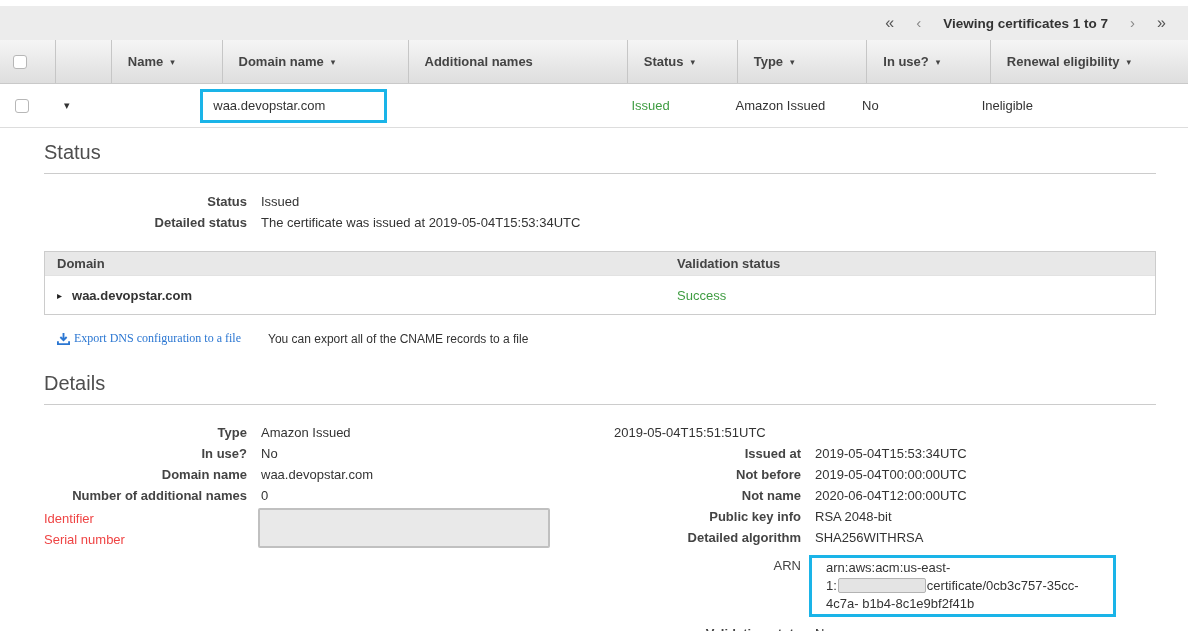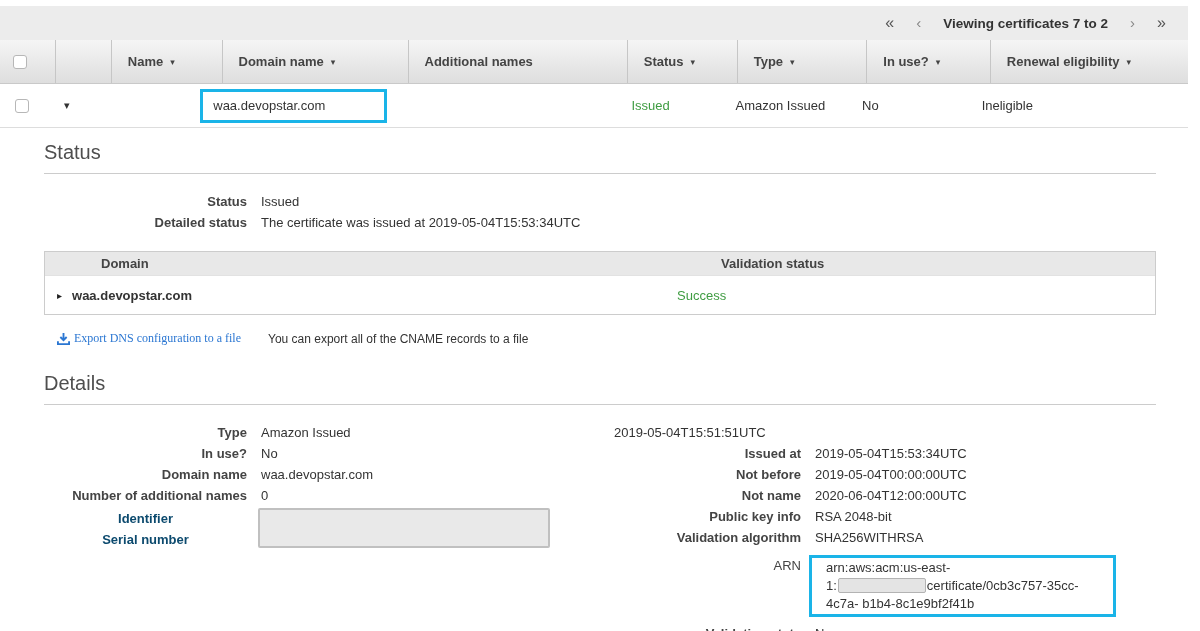--- a/index.html
+++ b/index.html
@@ -59,21 +59,21 @@
   .h2-details { margin-top: 25px; }
   hr { border: none; border-top: 1px solid #ccc; margin-top: 9px; }
 
   .kv { display: flex; line-height: 21px; }
   .kv .k { width: 203px; text-align: right; font-weight: bold; color: #444; flex-shrink: 0; }
   .kv .v { margin-left: 14px; color: #333; }
   .status-kvs { margin-top: 17px; }
 
   
   .domain-table { margin-top: 18px; width: 1112px; border: 1px solid #ccc; }
-  .dt-head { display: flex; height: 23px; align-items: center; background: #e8e8e8; font-weight: bold; color: #444; padding-left: 44px; }
+  .dt-head { display: flex; height: 23px; align-items: center; background: #e8e8e8; font-weight: bold; color: #444; }
   .dt-row { display: flex; height: 39px; align-items: center; background: #fff; border-top: 1px solid #e2e2e2; }
   .dt-col1 { width: 632px; padding-left: 12px; display: flex; align-items: center; }
   .dt-col2 { flex: 1; }
   .dt-domain { font-weight: bold; color: #333; margin-left: 10px; }
   .expand-caret { font-size: 10px; color: #222; cursor: pointer; }
 
   
   .export-row { position: relative; margin-top: 16px; height: 16px; font-size: 12px; }
   .export-link {
     position: absolute; left: 13px; top: 0; color: #2a76d2; text-decoration: none;
@@ -81,21 +81,21 @@
   }
   .export-link svg { margin-right: 4px; }
   .export-hint { position: absolute; left: 224px; top: 1px; color: #333; }
 
   
   .details-grid { display: flex; margin-top: 17px; }
   .details-left { width: 556px; }
   .details-right { width: 556px; }
   .details-right .kv .k { width: 201px; }
   .id-serial-block { display: flex; margin-top: 2px; }
-  .id-serial-labels { width: 203px; text-align: center; font-weight: bold; color: #0c4a6e; line-height: 21px; flex-shrink: 0; }
+  .id-serial-labels { width: 203px; text-align: left; font-weight: normal; color: #ef4444; line-height: 21px; flex-shrink: 0; }
   .redacted-box {
     margin-left: 11px; width: 292px; height: 40px;
     background: #e9e9e9; border: 2px solid #c0c0c0; border-radius: 2px;
   }
   .arn-row { display: flex; margin-top: 7px; }
   .arn-row .k { width: 201px; text-align: right; font-weight: normal; color: #444; flex-shrink: 0; padding-top: 3px; }
   .arn-box {
     margin-left: 8px; width: 307px; border: 3px solid #1ab4e8;
     padding: 1px 14px; line-height: 18px; color: #333;
   }
@@ -105,21 +105,21 @@
     vertical-align: -3px; margin: 0 1px;
   }
   .validation-row { margin-top: 6px; }
 </style>
 </head>
 <body>
 
 <div class="topbar">
   <span class="pg-arrow">«</span>
   <span class="pg-arrow small">‹</span>
-  <span class="pg-label">Viewing certificates 7 to 2</span>
+  <span class="pg-label">Viewing certificates 1 to 7</span>
   <span class="pg-arrow small">›</span>
   <span class="pg-arrow">»</span>
 </div>
 
 <div class="cert-table">
   <div class="thead">
     <div class="th col-check">
         <span class="checkbox"></span>
       </div>
     <div class="th col-exp"></div>
@@ -254,21 +254,21 @@
       </div>
       <div class="kv">
         <div class="k">Not name</div>
         <div class="v">2020-06-04T12:00:00UTC</div>
       </div>
       <div class="kv">
         <div class="k">Public key info</div>
         <div class="v">RSA 2048-bit</div>
       </div>
       <div class="kv">
-        <div class="k">Validation algorithm</div>
+        <div class="k">Detailed algorithm</div>
         <div class="v">SHA256WITHRSA</div>
       </div>
       <div class="arn-row">
         <div class="k">ARN</div>
         <div class="arn-box">
           <span>arn:aws:acm:us-east-</span><br>
           <span>1:</span><span class="redacted-inline"></span><span>certificate/0cb3c757-35cc-4c7a-</span>
           <span>b1b4-8c1e9bf2f41b</span>
         </div>
       </div>

